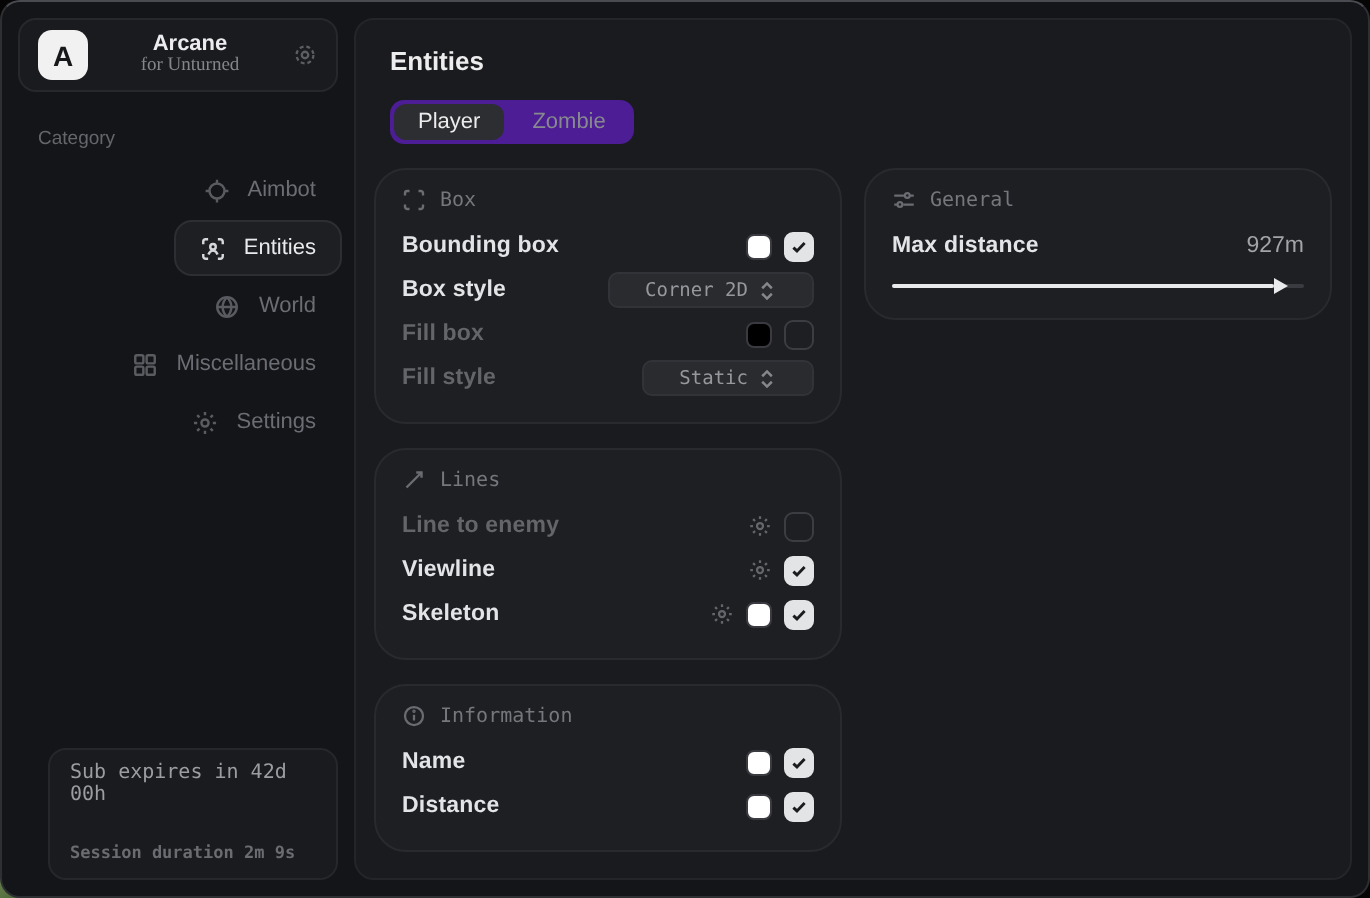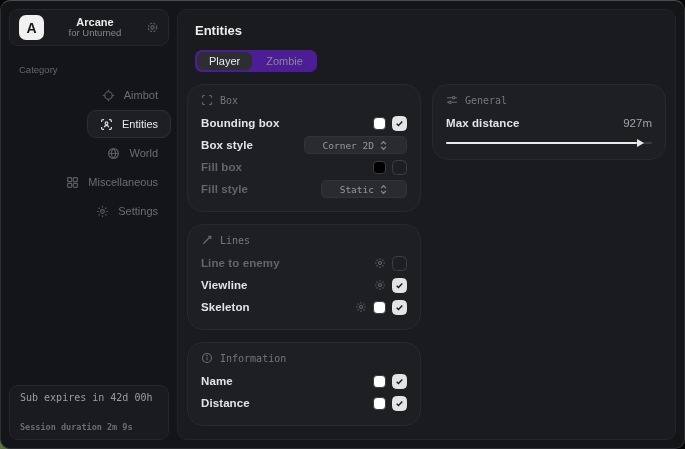--- a/index.html
+++ b/index.html
@@ -15,33 +15,33 @@
             overflow:hidden; display:flex; }
 
   
   .sidebar { width:176px; height:100%; display:flex; flex-direction:column; position:relative; }
   .brand-card { margin:8px; height:37px; background:#1a1b1e; border:1px solid #27282c;
                 border-radius:9px; display:flex; align-items:center; padding:0 9px; gap:8px; }
   .logo { width:25px; height:25px; background:#f1f1f2; border-radius:7px; display:flex;
           align-items:center; justify-content:center; font-weight:bold; font-size:14px; color:#17181a; }
   .brand-text { flex:1; line-height:1.15;text-align:center; }
   .brand-title { font-size:11px; font-weight:bold; color:#ececee; }
-  .brand-sub { font-size:9.5px; color:#84868b; }
+  .brand-sub { font-size:9.5px; color:#84868b;font-family:Liberation Serif, serif; }
   .brand-icon { color:#5c5e64; display:flex; }
 
   .category { font-size:9.5px; color:#64666c; padding:10px 18px 6px; }
 
   .nav { display:flex; flex-direction:column; gap:1px; padding:0 6px;align-items:flex-end; }
   .nav-item { height:28px; display:flex; align-items:center; gap:9px; padding:0 12px;
               border-radius:9px; font-size:11px; color:#6b6d74; border:1px solid transparent; cursor:pointer; }
   .nav-item .nicon { display:flex; color:#595b61; }
   .nav-item.active { background:#1e1f23; border-color:#2d2e33; color:#e9eaeb; }
   .nav-item.active .nicon { color:#d6d7d9; }
 
-  .side-footer { position:absolute; left:8px; right:8px; bottom:8px; background:#1a1b1e;
+  .side-footer { position:absolute; left:23px; right:8px; bottom:8px; background:#1a1b1e;
                  border:1px solid #26272b; border-radius:9px; padding:6px 10px 7px; }
   .foot1 { font-family:"DejaVu Sans Mono", monospace; font-size:10px; color:#9b9da1; }
   .foot2 { font-family:"DejaVu Sans Mono", monospace; font-size:8.5px; color:#6a6c71; margin-top:19px;font-weight:bold; }
 
   
   .main { position:absolute; left:176px; top:8px; right:8px; bottom:8px; background:#1a1b1e;
           border:1px solid #242529; border-radius:10px; padding:13px 9px 12px 9px; }
   .page-title { font-size:13px; font-weight:bold; color:#ededee; margin:0 0 12px 8px; }
   .tabstrip { display:inline-flex; margin-left:8px; background:#4c1d95; border-radius:7px;
               padding:2px; gap:2px; }

